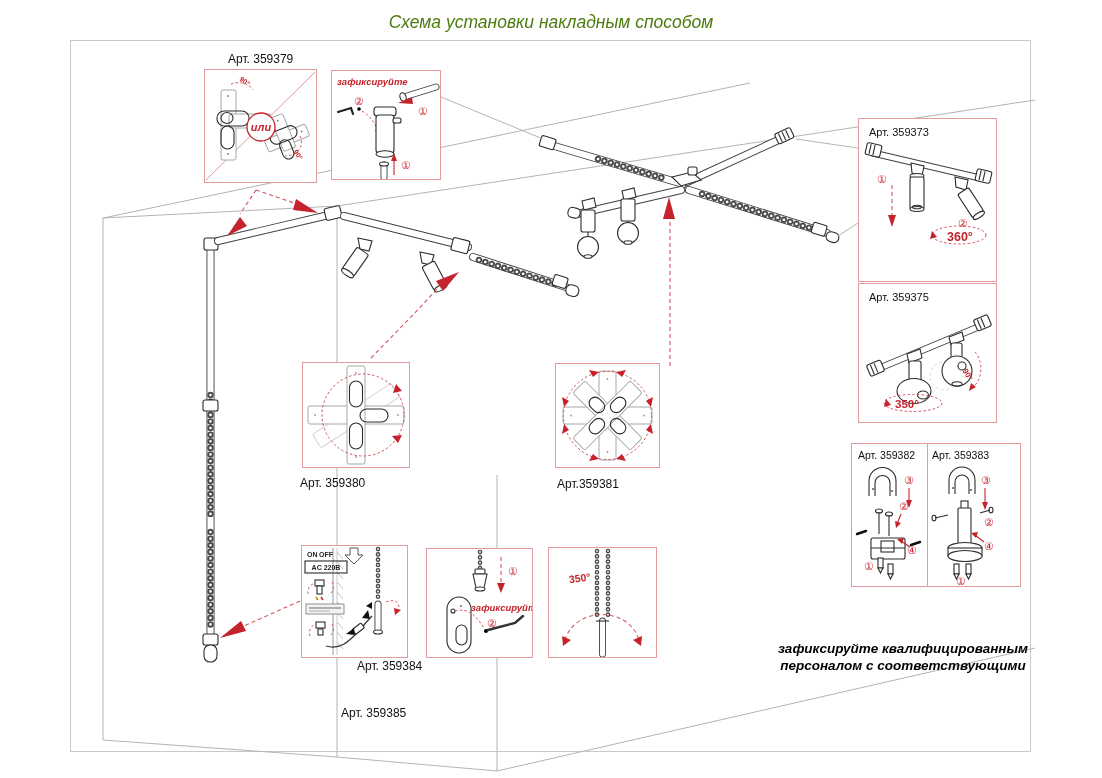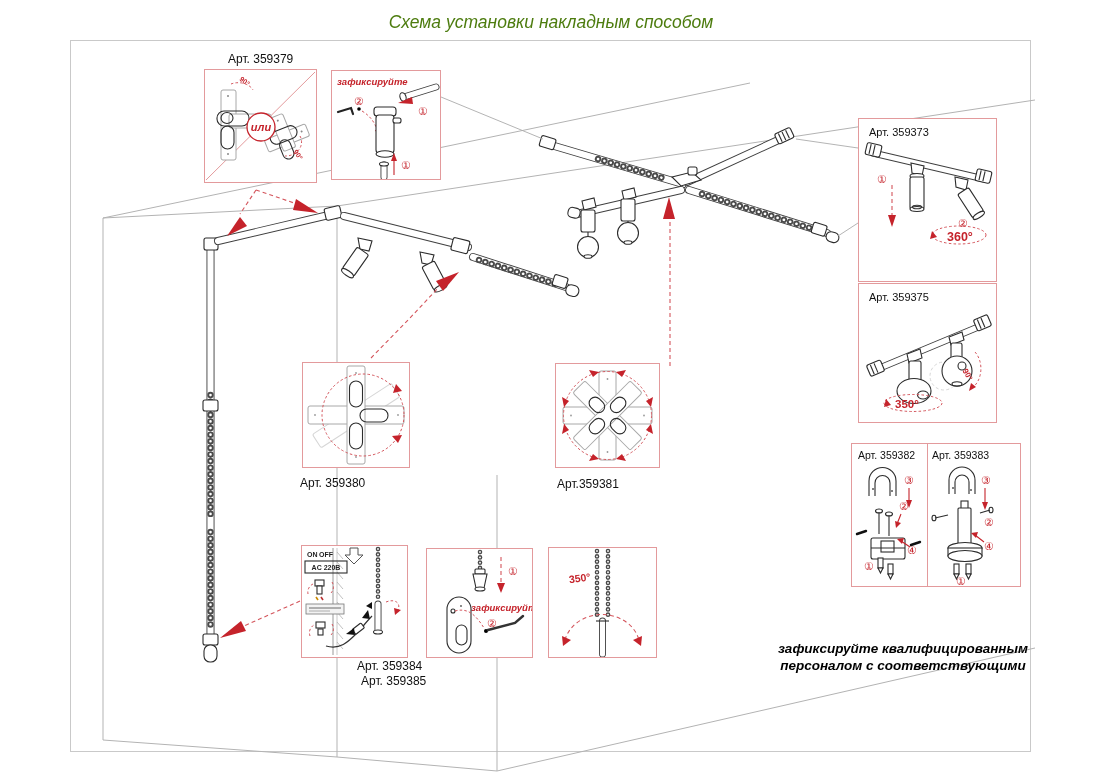--- a/index.html
+++ b/index.html
@@ -517,21 +517,21 @@
         <line class="tube-os" x1="76" y1="58" x2="76" y2="84"></line>
         <line class="tube-is" x1="76" y1="58" x2="76" y2="84"></line>
         <ellipse class="sk" cx="76" cy="86" rx="4.5" ry="2"></ellipse>
       </g>
       <path class="red-dd" d="M84,56 C 94,52 100,58 95,66"></path>
       <polygon class="red-f" points="93,69 92,62 99,64"></polygon>
       <polygon points="64,60 70,56 70,63" fill="#111"></polygon>
     </svg>
   </div>
   <div class="artlabel" style="left:357px;top:659px;">Арт. 359384</div>
-  <div class="artlabel" style="left:341px;top:674px;margin-left:20px;">Арт. 359385</div>
+  <div class="artlabel" style="left:341px;top:706px;">Арт. 359385</div>
 
   <div class="callout" style="left:426px;top:548px;width:107px;height:110px;">
     <svg width="105" height="108" viewBox="0 0 105 108">
       <line class="bead-os" x1="53" y1="3" x2="53" y2="20"></line>
       <line class="bead-is" x1="53" y1="3" x2="53" y2="20"></line>
       <g>
         <rect class="sk" x="48" y="20" width="10" height="5" rx="1"></rect>
         <path class="sk" d="M46,25 L60,25 L57,39 L49,39 Z"></path>
         <ellipse class="sk" cx="53" cy="40" rx="5" ry="2"></ellipse>
       </g>

